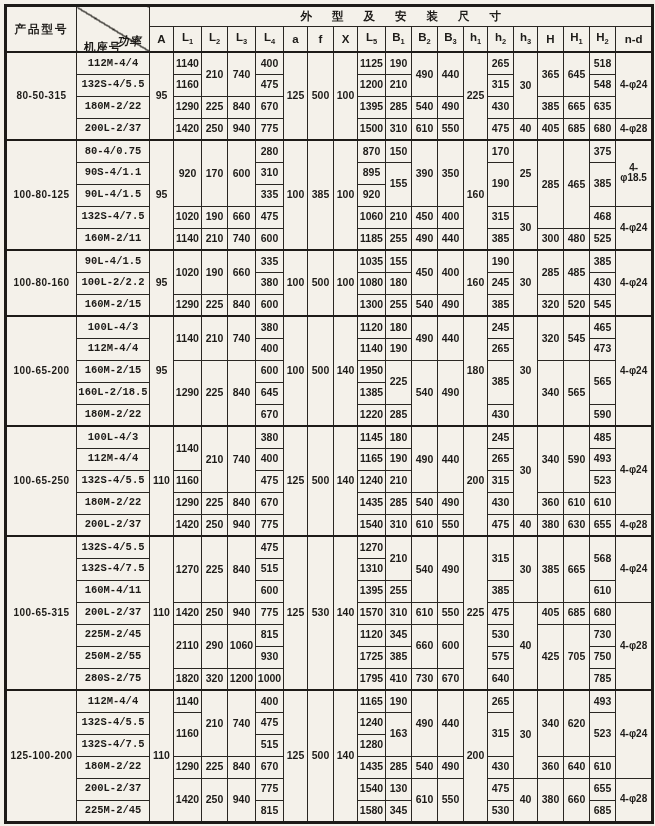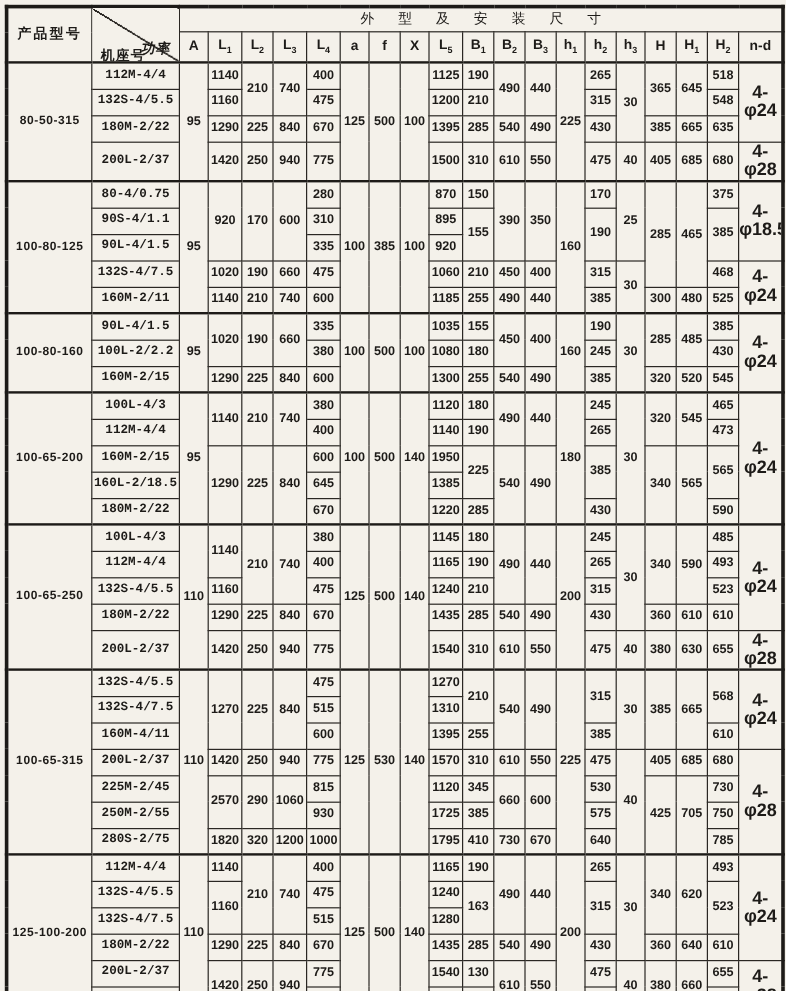--- a/index.html
+++ b/index.html
@@ -19,33 +19,33 @@
     padding:0;overflow:hidden;
     font-weight:bold;font-size:10.5px;line-height:1.05;
     background:#f4f1ea;
   }
   .spec thead th{font-size:11.5px;}
   .spec thead tr.title-row th{height:19px;}
   .spec thead tr.cols-row th{height:24px;}
   .spec tbody tr{height:22px;}
   .spec td.model{font-size:10px;letter-spacing:0.5px;}
   .spec td.frame{font-size:10.5px;font-family:Liberation Mono, monospace;}
-  th.dims{letter-spacing:20px;text-indent:20px;font-size:12.5px;font-weight:normal;}
+  th.dims{letter-spacing:20px;text-indent:20px;font-size:12.5px;font-weight:bold;}
   th.prod{font-size:12px;letter-spacing:2px;}
   th sub{font-size:7.5px;font-weight:bold;}
   th.diag{
     position:relative;
     background-image:linear-gradient(to top right,
       transparent calc(50% - 0.7px), #2a2723 calc(50% - 0.7px),
       #2a2723 calc(50% + 0.7px), transparent calc(50% + 0.7px));
   }
   th.diag .fl{position:absolute;top:4px;left:7px;font-size:11.5px;letter-spacing:1px;margin-top:30px;}
   th.diag .pl{position:absolute;bottom:4px;right:7px;font-size:11.5px;letter-spacing:1px;font-style:italic;}
   tr.group-start td{border-top:2px solid #1d1b18;}
-  td.nd{font-size:15px;}
+  td.nd{font-size:10px;}
 </style>
 </head>
 <body>
 
 <div class="page">
   <table class="spec">
     <colgroup>
       <col style="width:71px">
         <col style="width:73px">
         <col style="width:24px">
@@ -455,21 +455,21 @@
           <td>550</td>
           <td>475</td>
           <td rowspan="4">40</td>
           <td>405</td>
           <td>685</td>
           <td>680</td>
           <td rowspan="4" class="nd">4-φ28</td>
         </tr>
         <tr>
           <td class="frame">225M-2/45</td>
-          <td rowspan="2">2570</td>
+          <td rowspan="2">2110</td>
           <td rowspan="2">290</td>
           <td rowspan="2">1060</td>
           <td>815</td>
           <td>1120</td>
           <td>345</td>
           <td rowspan="2">660</td>
           <td rowspan="2">600</td>
           <td>530</td>
           <td rowspan="3">425</td>
           <td rowspan="3">705</td>

